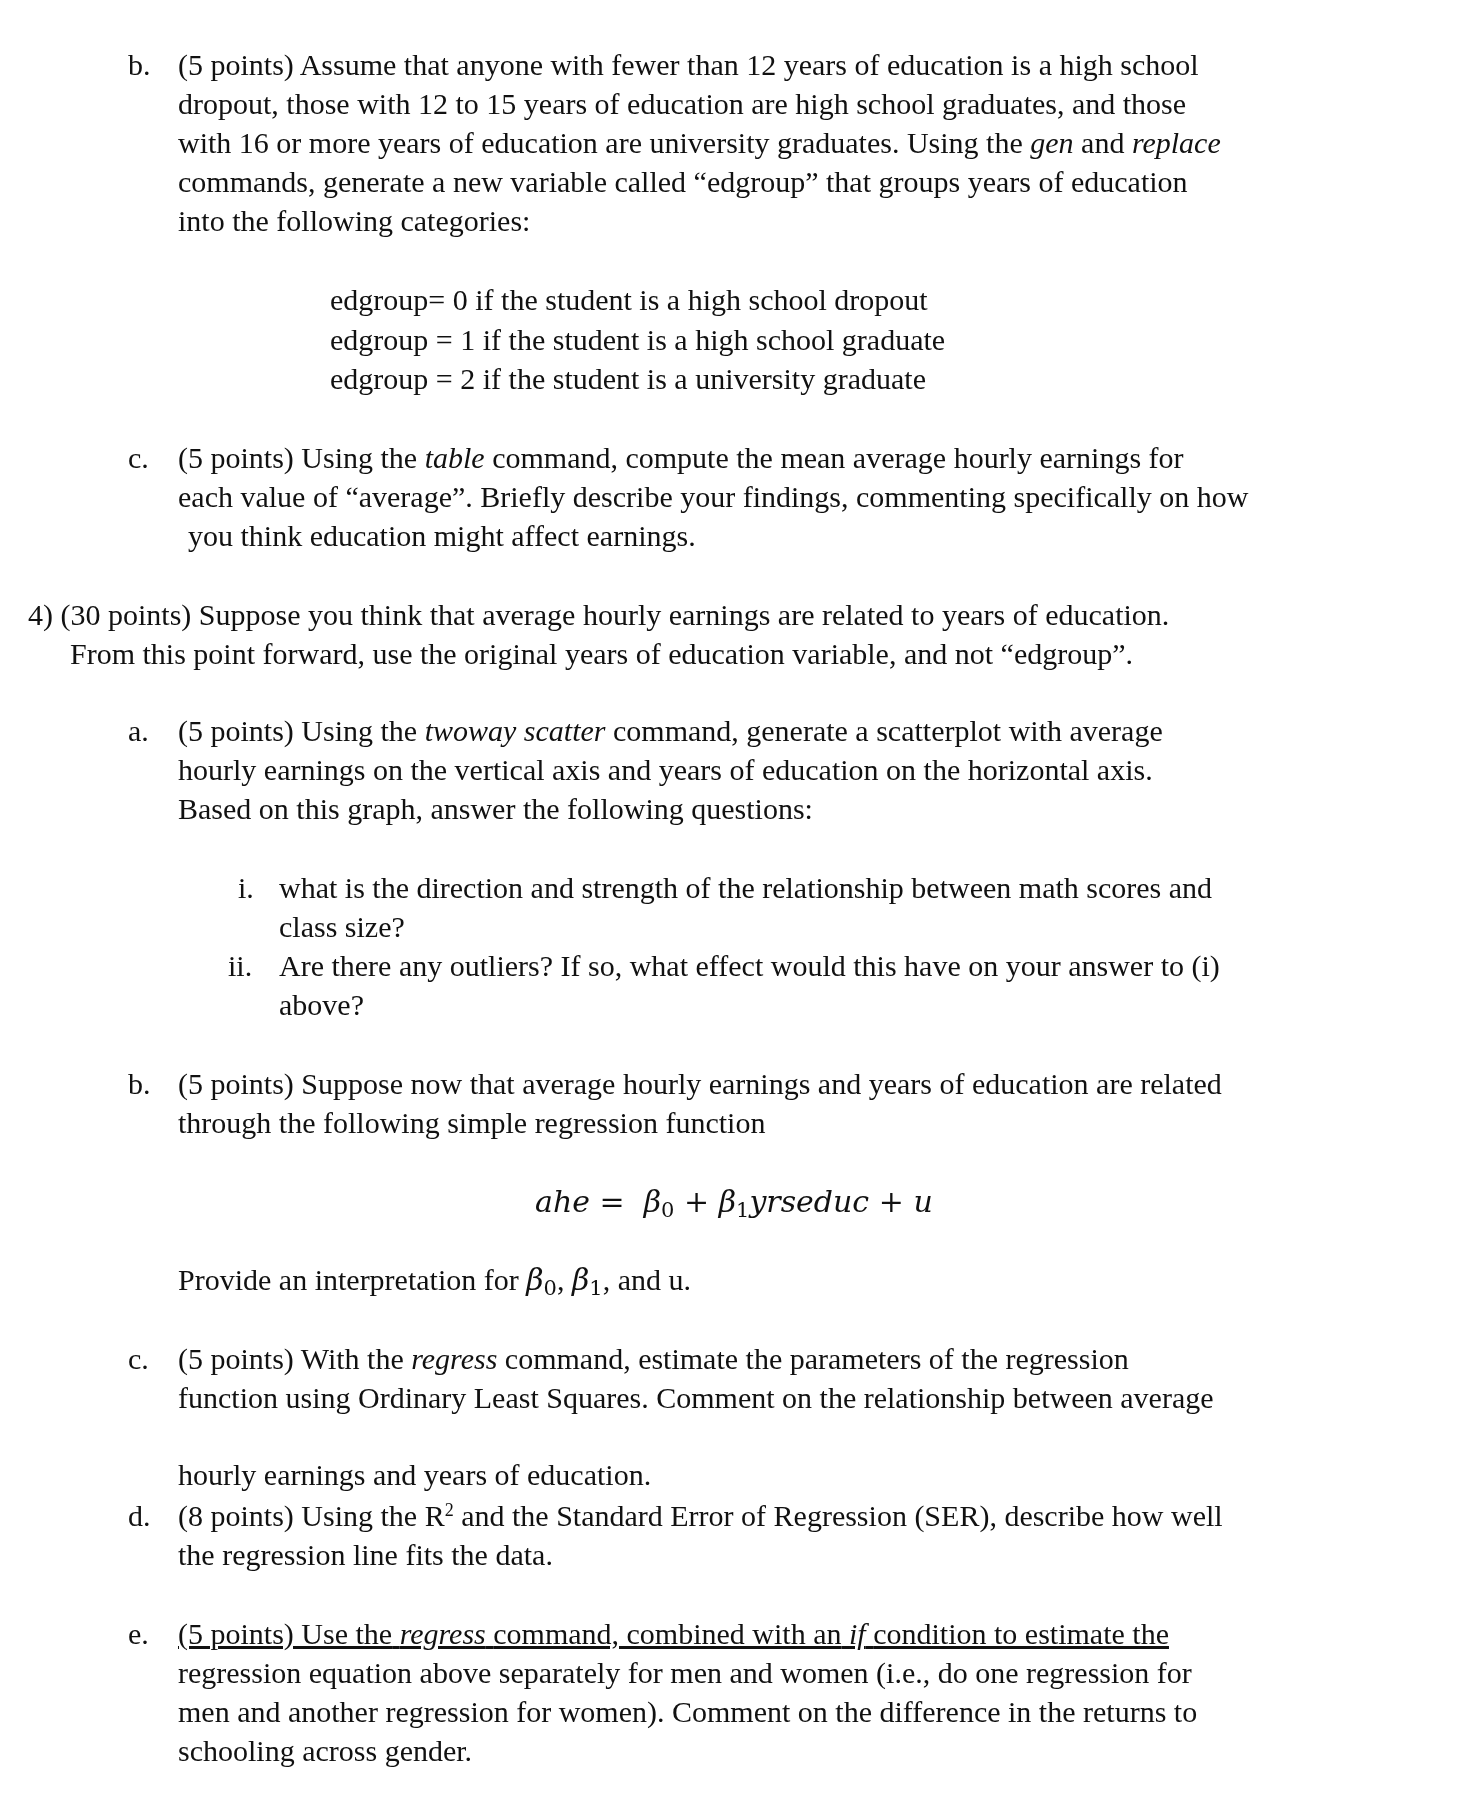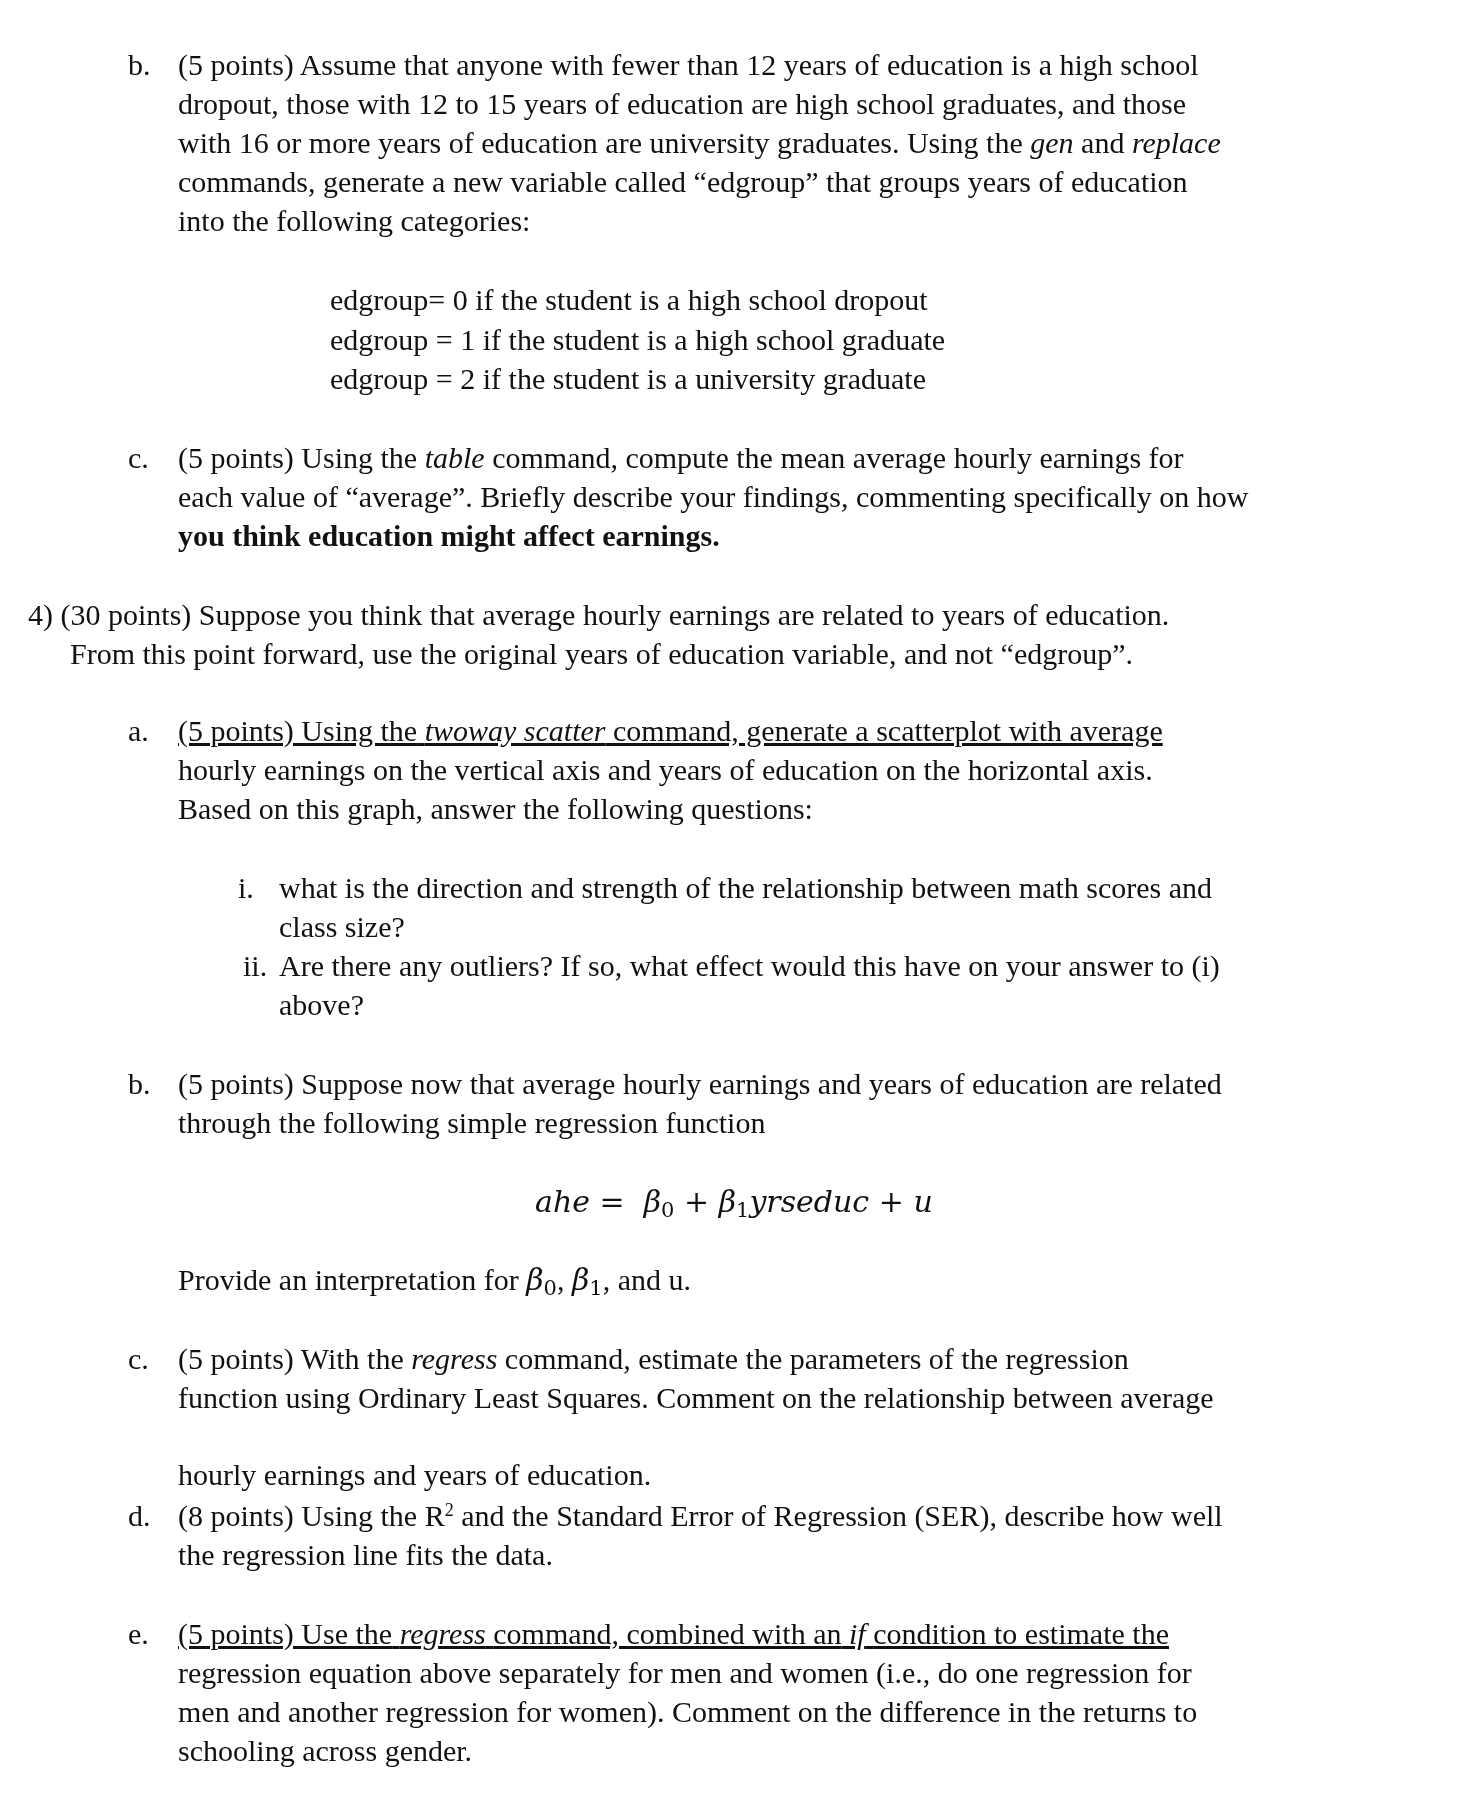--- a/index.html
+++ b/index.html
@@ -41,41 +41,41 @@
     <div class="line" style="left:330px; top:285px;">edgroup= 0 if the student is a high school dropout</div>
     <div class="line" style="left:330px; top:325px;">edgroup = 1 if the student is a high school graduate</div>
     <div class="line" style="left:330px; top:364px;">edgroup = 2 if the student is a university graduate</div>
   </div>
 </div>
 
 <div>
   <span class="marker" style="left:128px; top:443px;">c.</span>
   <div class="line" style="left:178px; top:443px;"><span>(5 points) Using the</span> <em>table</em> <span>command, compute the mean average hourly earnings for</span></div>
   <div class="line" style="left:178px; top:482px;">each value of “average”.  Briefly describe your findings, commenting specifically on how</div>
-  <div class="line" style="left:178px; top:521px;font-weight:bold;">you think education might affect earnings.</div>
+  <div class="line" style="left:188px; top:521px;">you think education might affect earnings.</div>
 </div>
 
 <div>
   <div class="line" style="left:28px; top:600px;">4) (30 points) Suppose you think that average hourly earnings are related to years of education.</div>
   <div class="line" style="left:70px; top:639px;">From this point forward, use the original years of education variable, and not “edgroup”.</div>
 </div>
 
 <div>
   <span class="marker" style="left:128px; top:716px;">a.</span>
-  <div class="line" style="left:178px; top:716px;text-decoration:underline;"><span>(5 points) Using the</span> <em>twoway scatter</em> <span>command, generate a scatterplot with average</span></div>
+  <div class="line" style="left:178px; top:716px;"><span>(5 points) Using the</span> <em>twoway scatter</em> <span>command, generate a scatterplot with average</span></div>
   <div class="line" style="left:178px; top:755px;">hourly earnings on the vertical axis and years of education on the horizontal axis.</div>
   <div class="line" style="left:178px; top:794px;">Based on this graph, answer the following questions:</div>
 
   <div>
     <span class="marker" style="left:238px; top:873px;">i.</span>
     <div class="line" style="left:279px; top:873px;text-align:right;">what is the direction and strength of the relationship between math scores and</div>
     <div class="line" style="left:279px; top:912px;">class size?</div>
   </div>
   <div>
-    <span class="marker" style="left:228px; top:951px;margin-left:15px;">ii.</span>
+    <span class="marker" style="left:228px; top:951px;">ii.</span>
     <div class="line" style="left:279px; top:951px;">Are there any outliers? If so, what effect would this have on your answer to (i)</div>
     <div class="line" style="left:279px; top:990px;">above?</div>
   </div>
 </div>
 
 <div>
   <span class="marker" style="left:128px; top:1069px;">b.</span>
   <div class="line" style="left:178px; top:1069px;">(5 points) Suppose now that average hourly earnings and years of education are related</div>
   <div class="line" style="left:178px; top:1108px;">through the following simple regression function</div>
 

